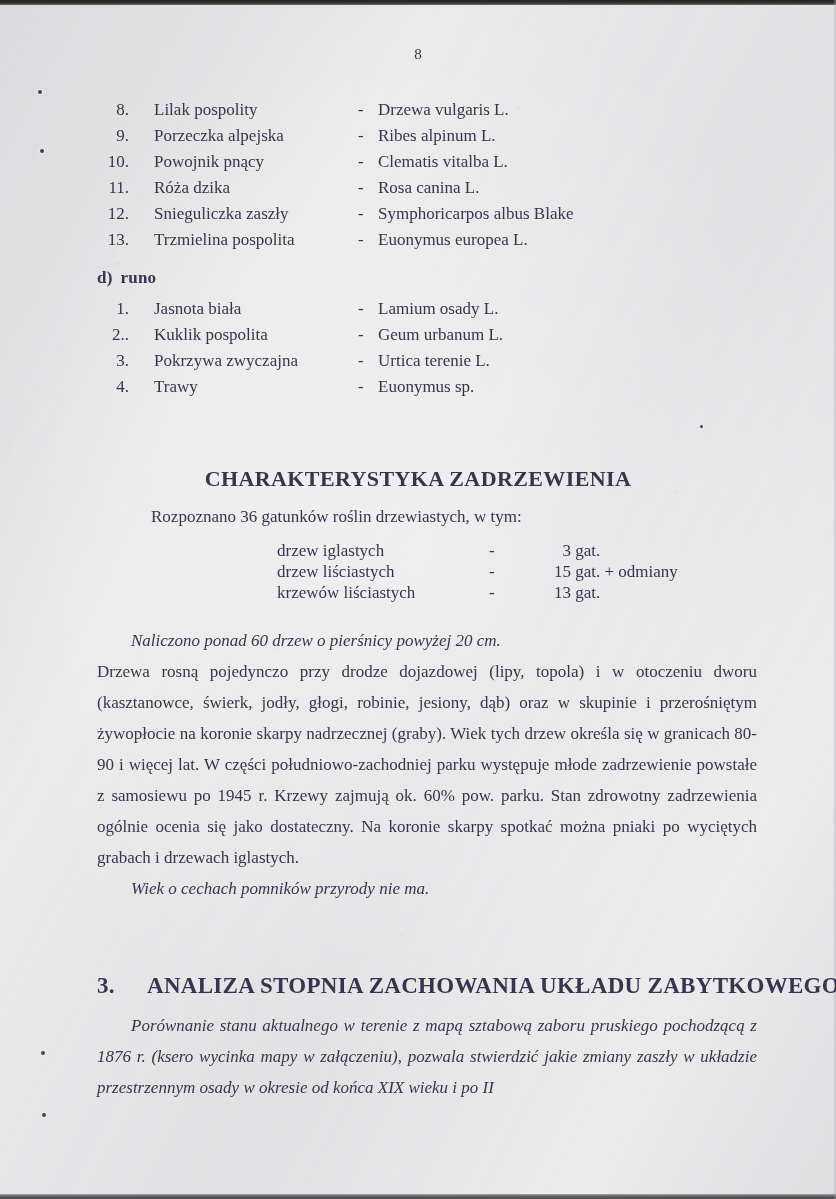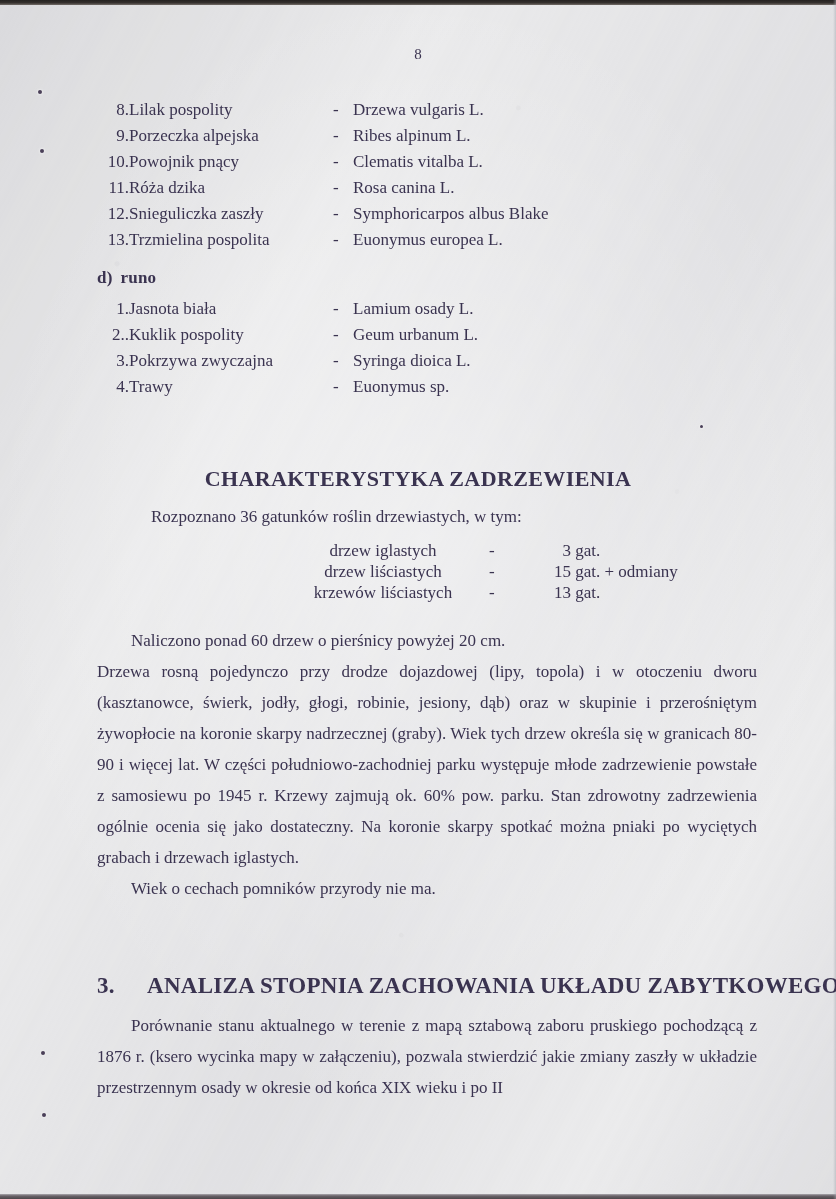--- a/index.html
+++ b/index.html
@@ -102,21 +102,21 @@
     height: 26px;
     font-size: 17px;
     white-space: nowrap;
   }
   .sp-num {
     width: 32px;
     text-align: right;
     flex: 0 0 32px;
   }
   .sp-name {
-    margin-left: 0;
+    margin-left: 25px;
     flex: 0 0 204px;
   }
   .sp-dash {
     flex: 0 0 20px;
     text-align: left;
   }
   .sp-latin {
     flex: 1 1 auto;
   }
 
@@ -161,41 +161,41 @@
     top: 541px;
     font-size: 17px;
     border-collapse: collapse;
   }
   .counts td {
     padding: 0;
     height: 21px;
     vertical-align: baseline;
     white-space: nowrap;
   }
-  .c-label { width: 212px; text-align: center; }
+  .c-label { width: 212px; }
   .c-dash  { width: 60px; }
   .c-value { padding-left: 18px; }
   .c-value .num {
     display: inline-block;
     width: 22px;
     text-align: right;
   }
 
   
   .body-block {
     position: absolute;
     left: 97px;
     width: 660px;
     font-size: 17px;
     line-height: 31px;
     text-align: justify;
     text-justify: inter-word;
   }
   .body-block p { margin: 0; }
-  .body-block p.indent { text-indent: 34px; }
+  .body-block p.indent { text-indent: 34px; font-style: italic; }
   .body-block p.no-justify { text-align: left; }
 
   .para-1 { top: 625px; }
   .para-2 { top: 873px; }
   .para-3 { top: 1010px; }
 
   
   .numbered-heading {
     position: absolute;
     left: 97px;
@@ -270,29 +270,29 @@
 
     <div class="species-list list-b">
       <div class="species-row">
         <span class="sp-num">1.</span>
         <span class="sp-name">Jasnota biała</span>
         <span class="sp-dash">-</span>
         <span class="sp-latin">Lamium osady L.</span>
       </div>
       <div class="species-row">
         <span class="sp-num">2..</span>
-        <span class="sp-name">Kuklik pospolity</span>
+        <span class="sp-name">Kuklik pospolita</span>
         <span class="sp-dash">-</span>
         <span class="sp-latin">Geum urbanum L.</span>
       </div>
       <div class="species-row">
         <span class="sp-num">3.</span>
         <span class="sp-name">Pokrzywa zwyczajna</span>
         <span class="sp-dash">-</span>
-        <span class="sp-latin">Syringa dioica L.</span>
+        <span class="sp-latin">Urtica terenie L.</span>
       </div>
       <div class="species-row">
         <span class="sp-num">4.</span>
         <span class="sp-name">Trawy</span>
         <span class="sp-dash">-</span>
         <span class="sp-latin">Euonymus sp.</span>
       </div>
     </div>
 
     <div class="section-title">CHARAKTERYSTYKA ZADRZEWIENIA</div>

